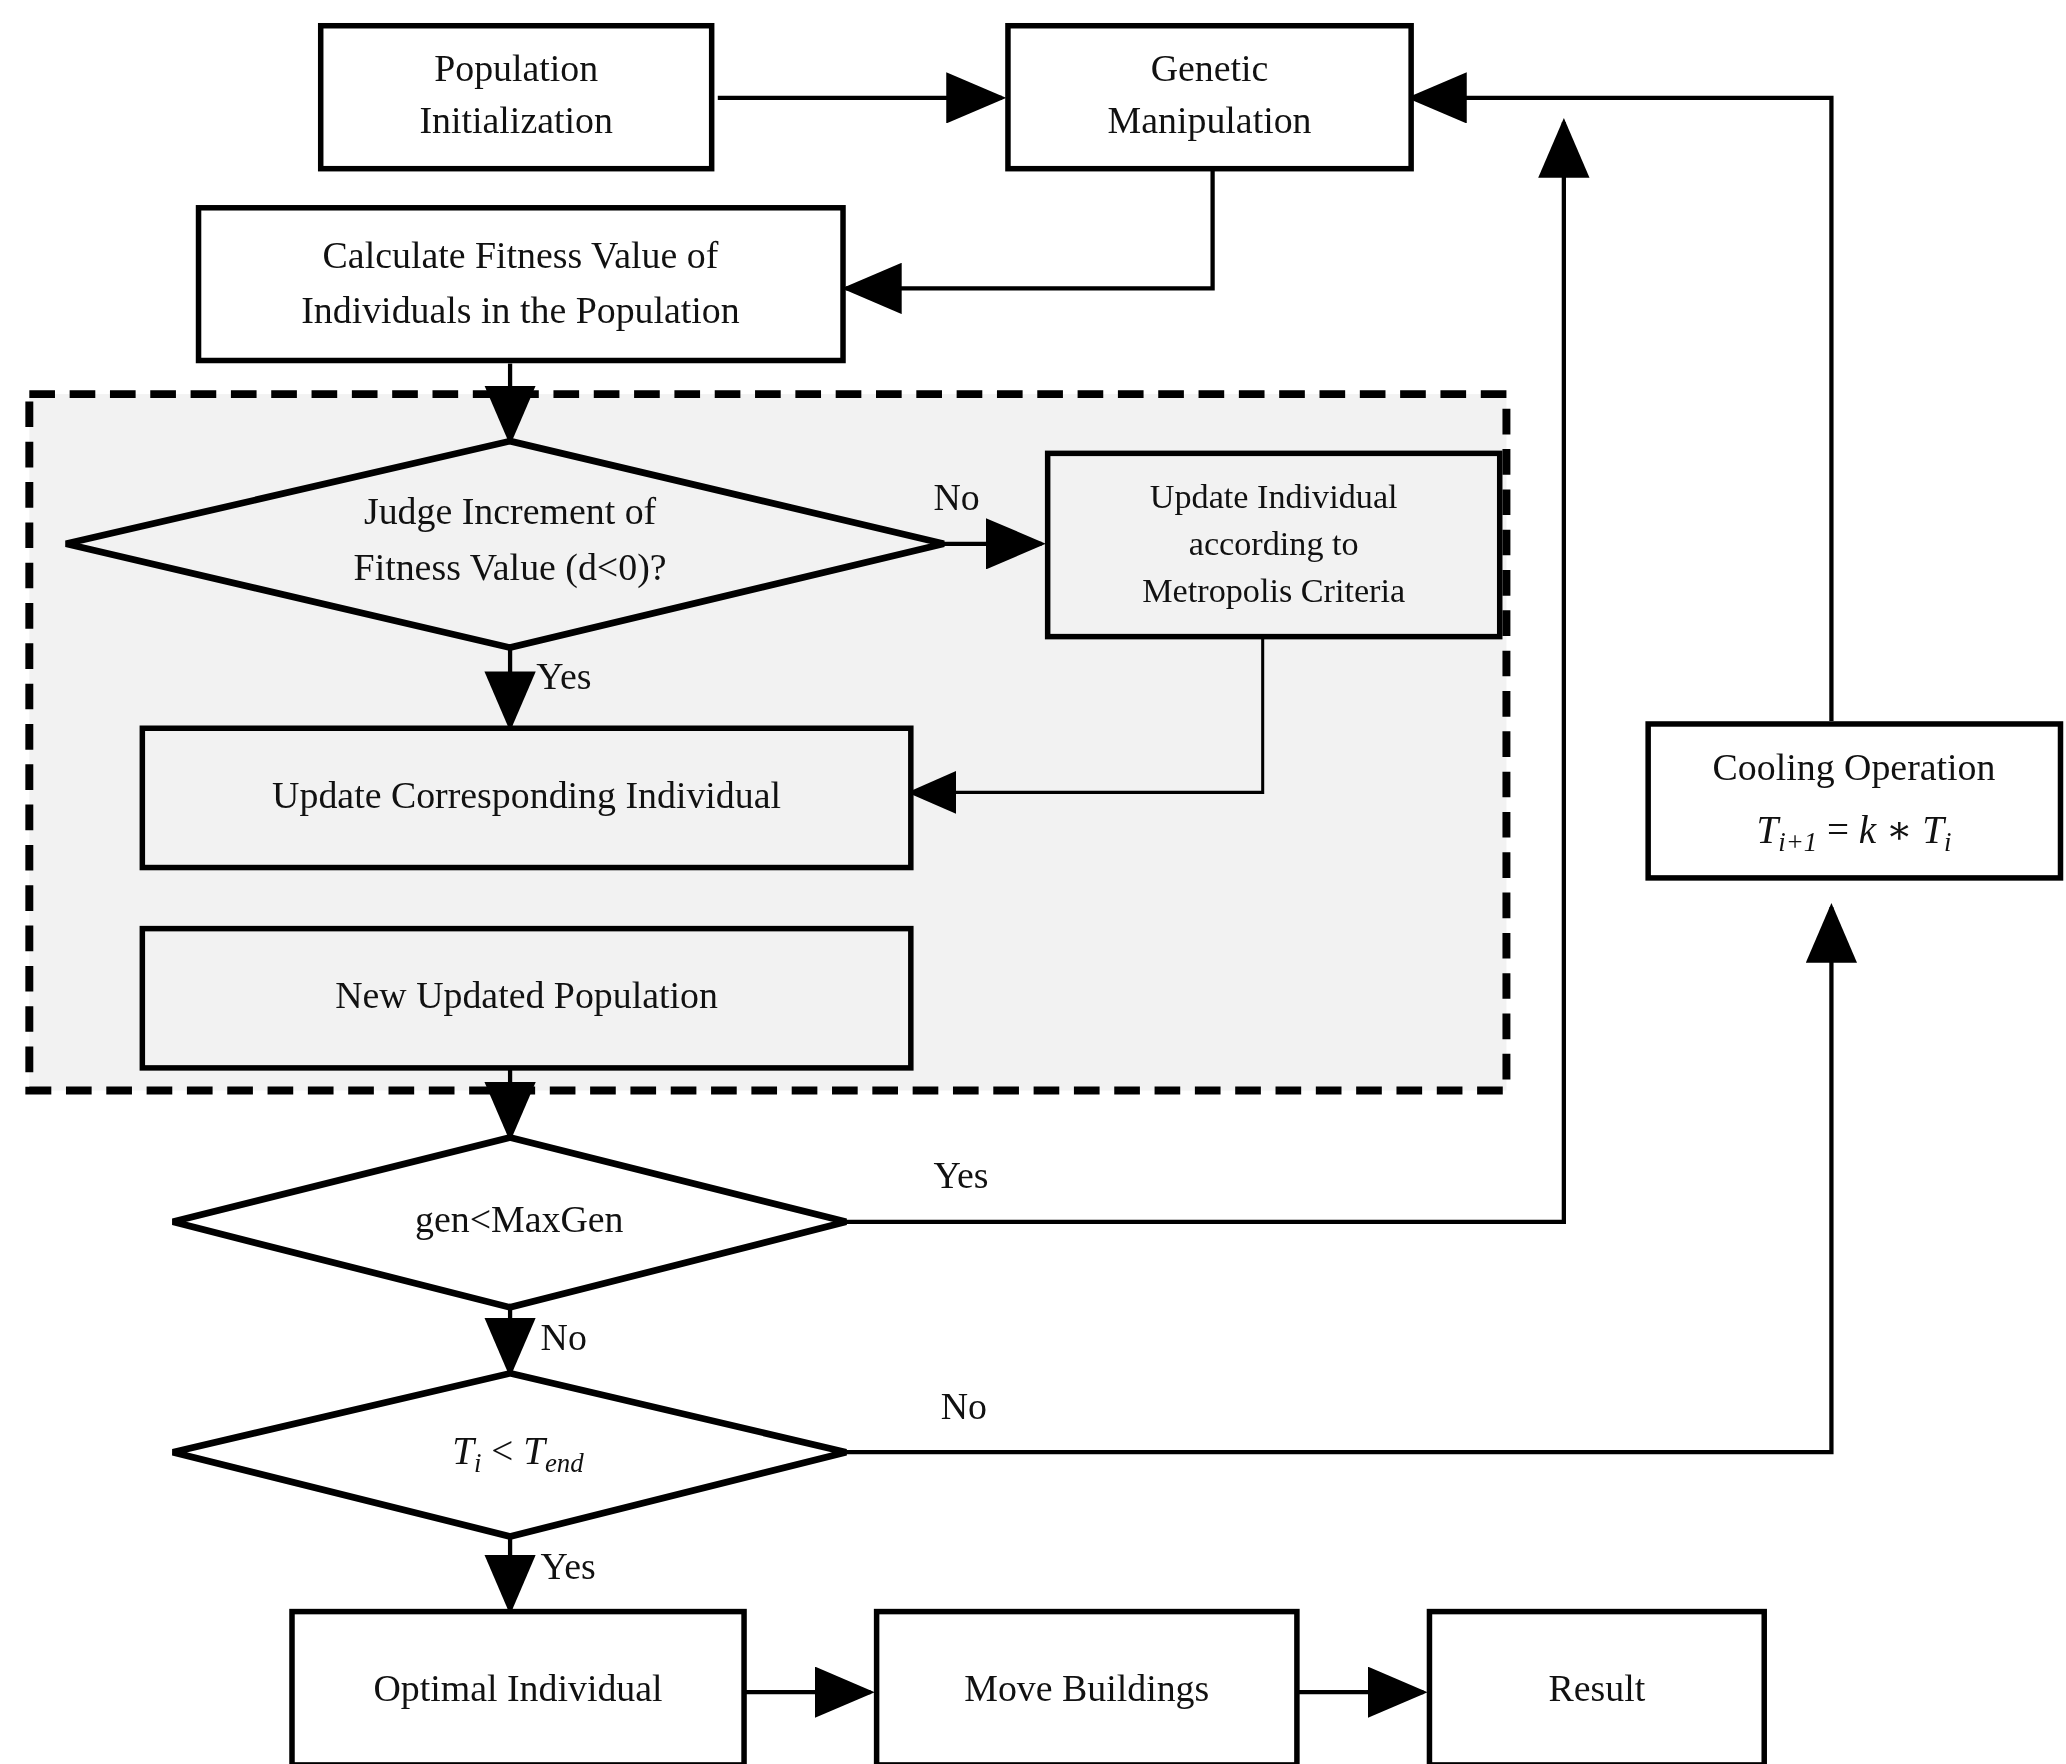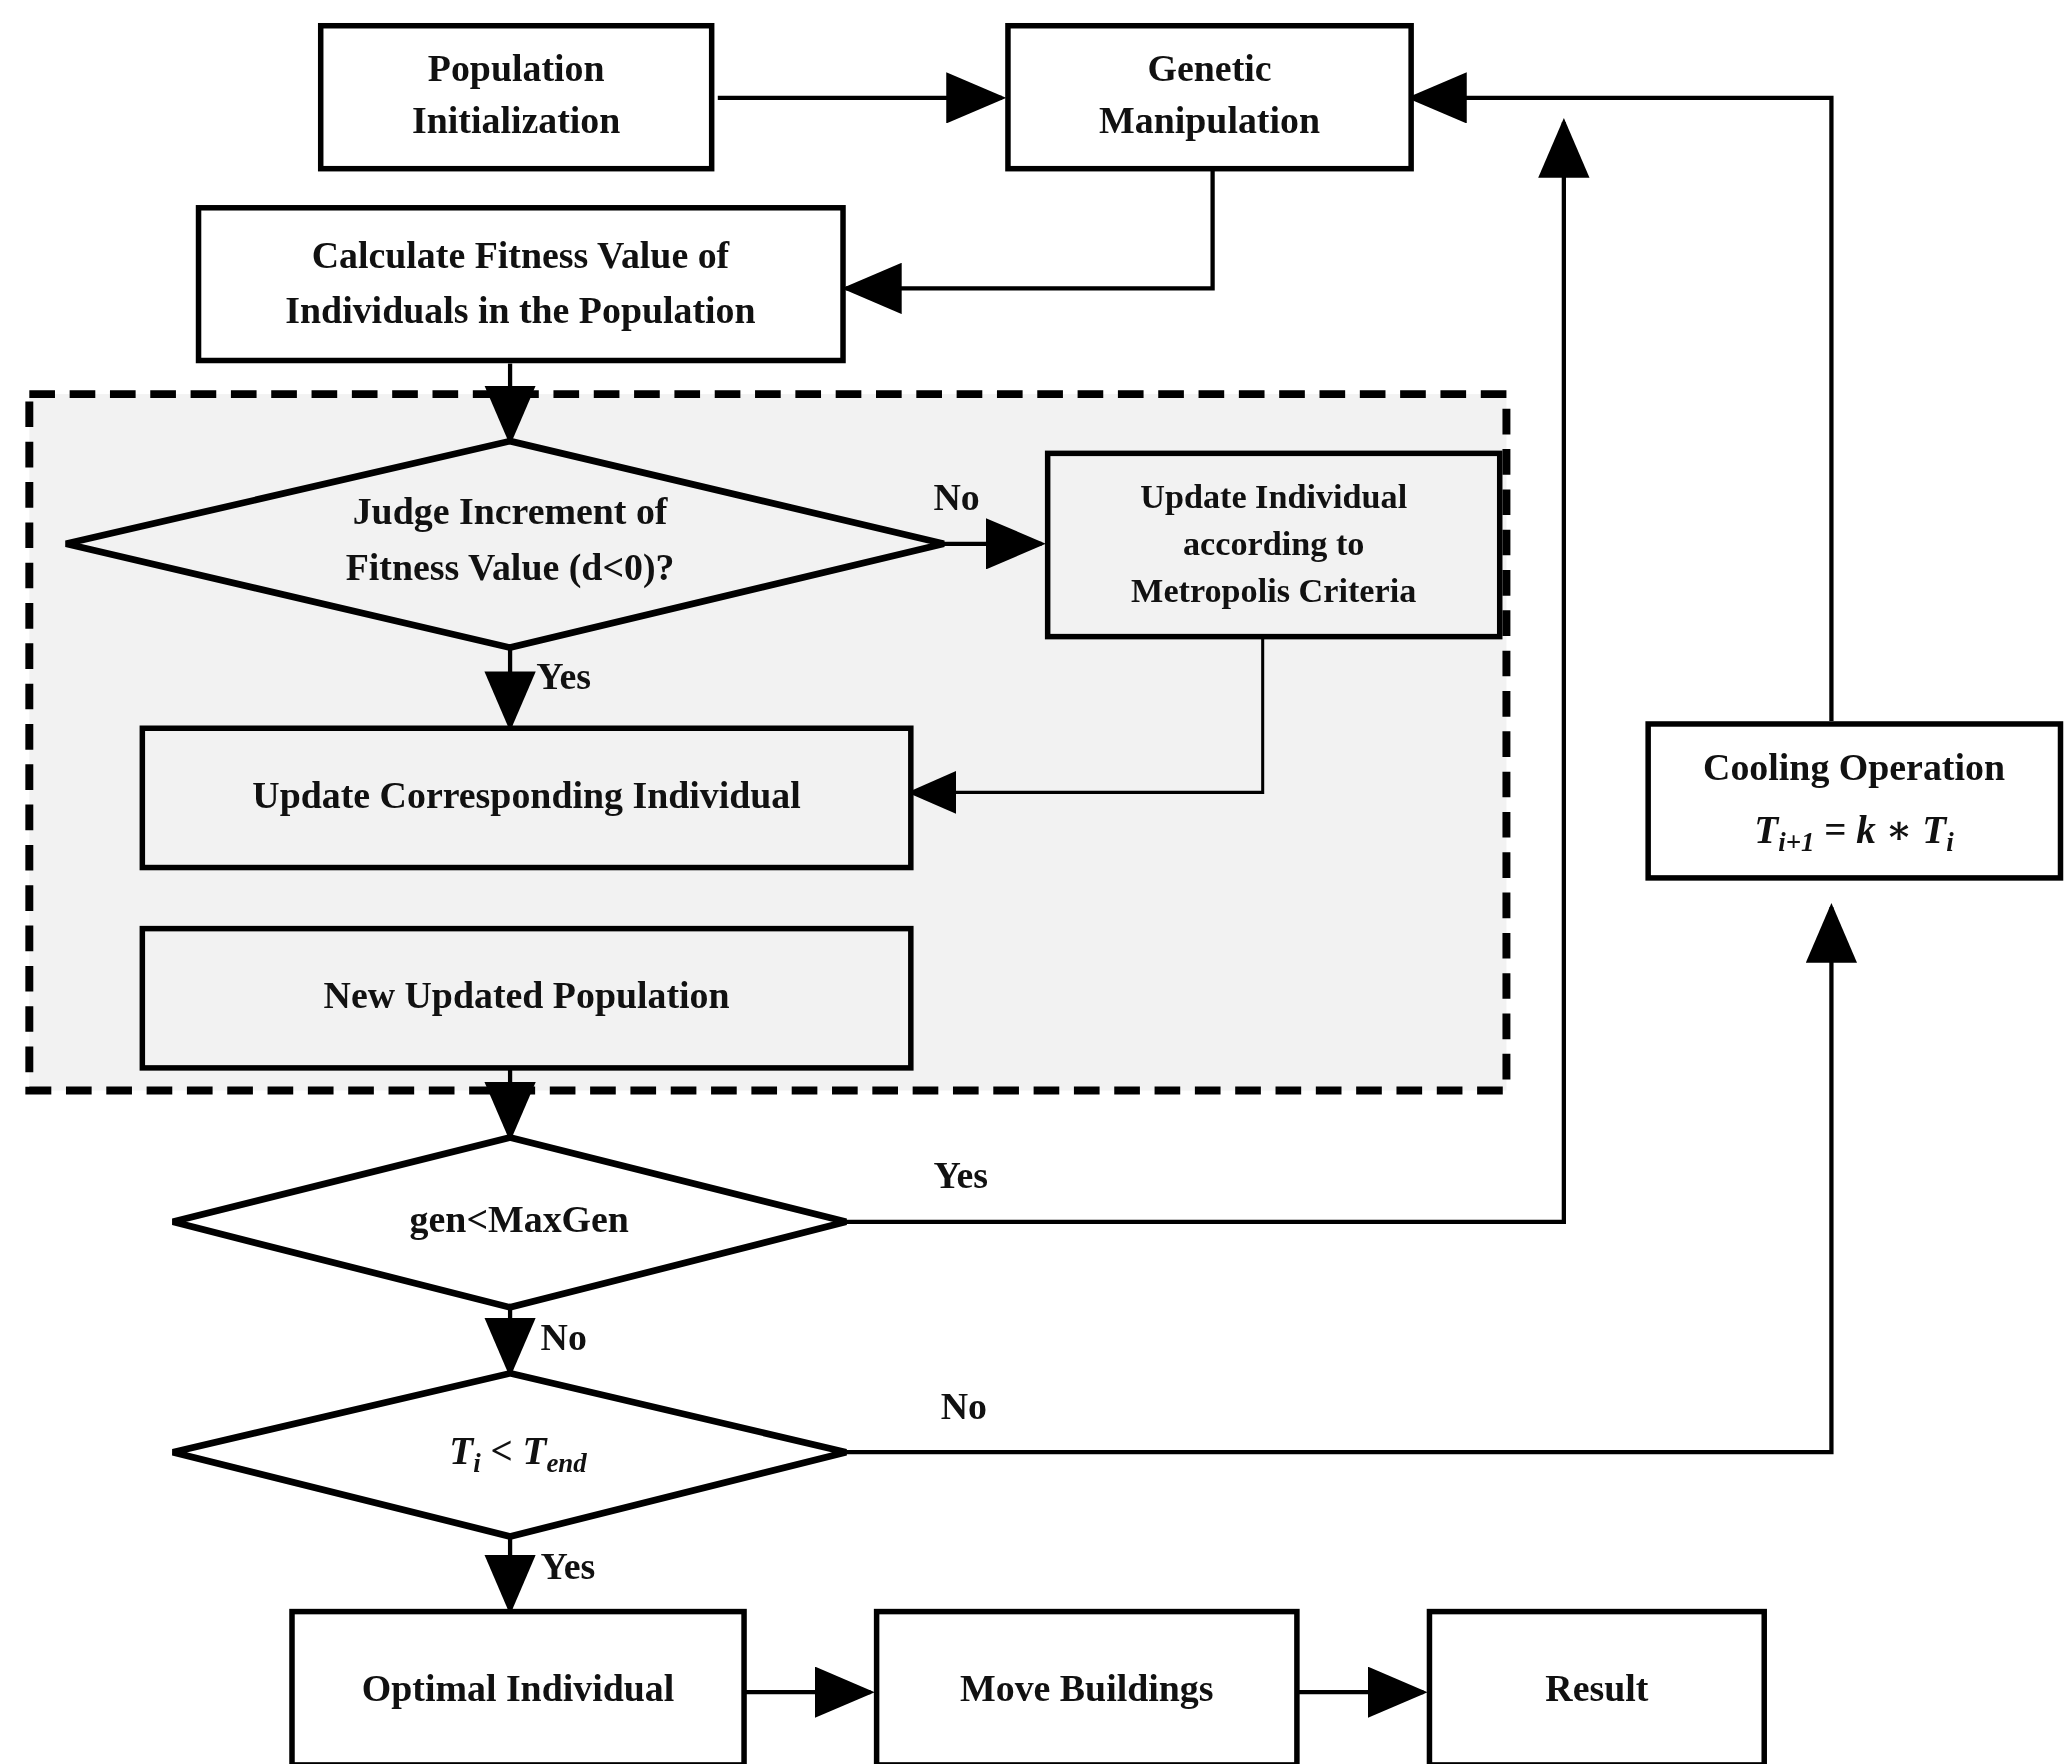--- a/index.html
+++ b/index.html
@@ -11,21 +11,20 @@
   body {
     width: 2066px;
     height: 1765px;
     font-family: "Liberation Serif", "DejaVu Serif", serif;
     overflow: hidden;
   }
   #diagram-root {
     position: relative;
     width: 2066px;
     height: 1765px;
-    font-weight: bold;
   }
   svg.flow-svg {
     position: absolute;
     top: 0;
     left: 0;
     width: 2066px;
     height: 1765px;
     display: block;
   }
   .node-rect {

